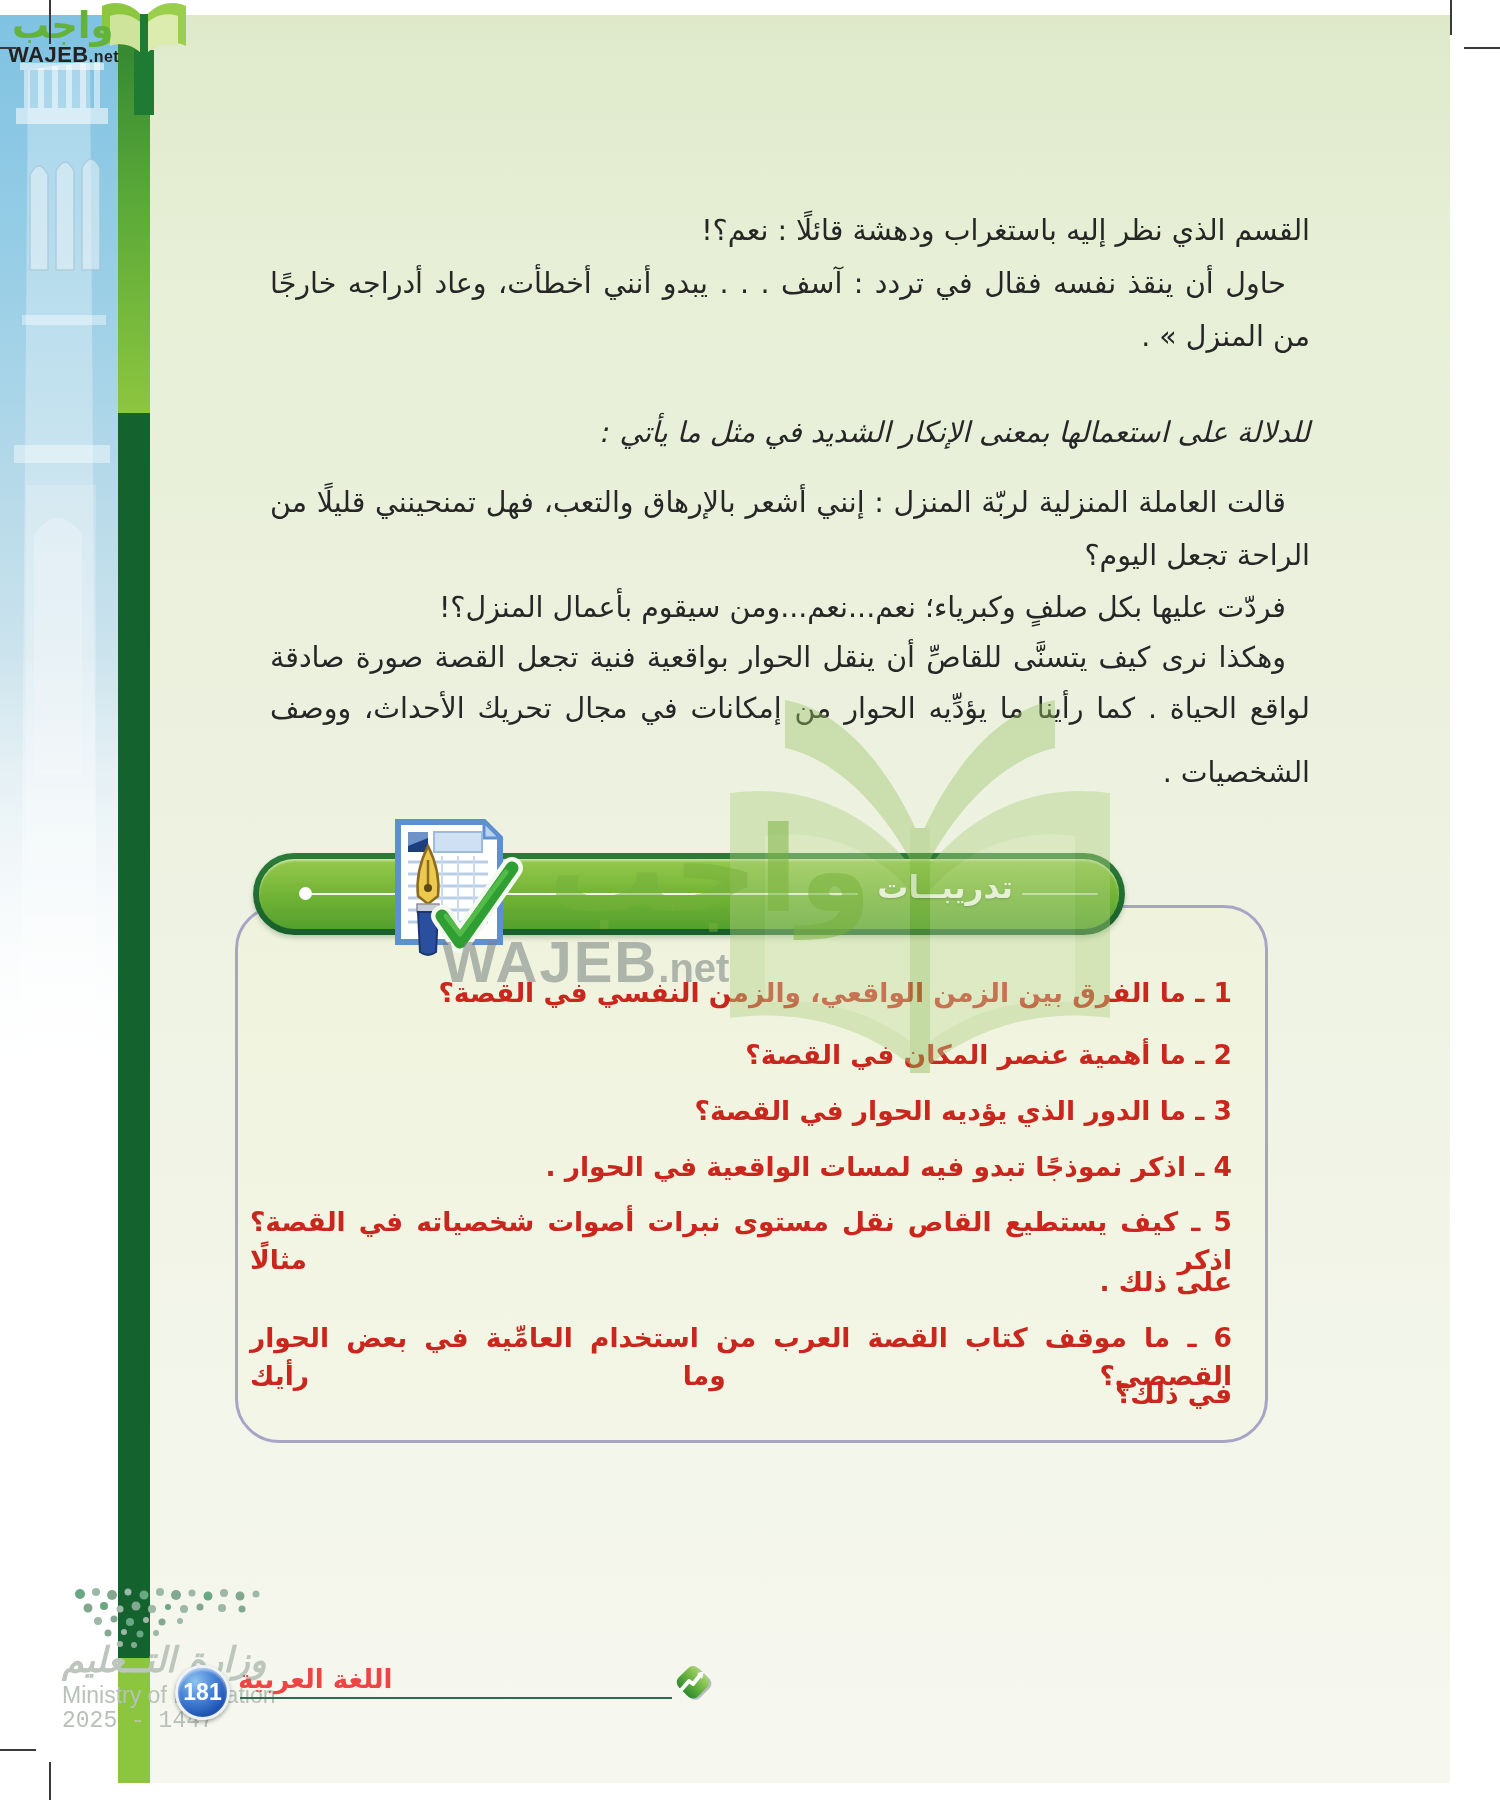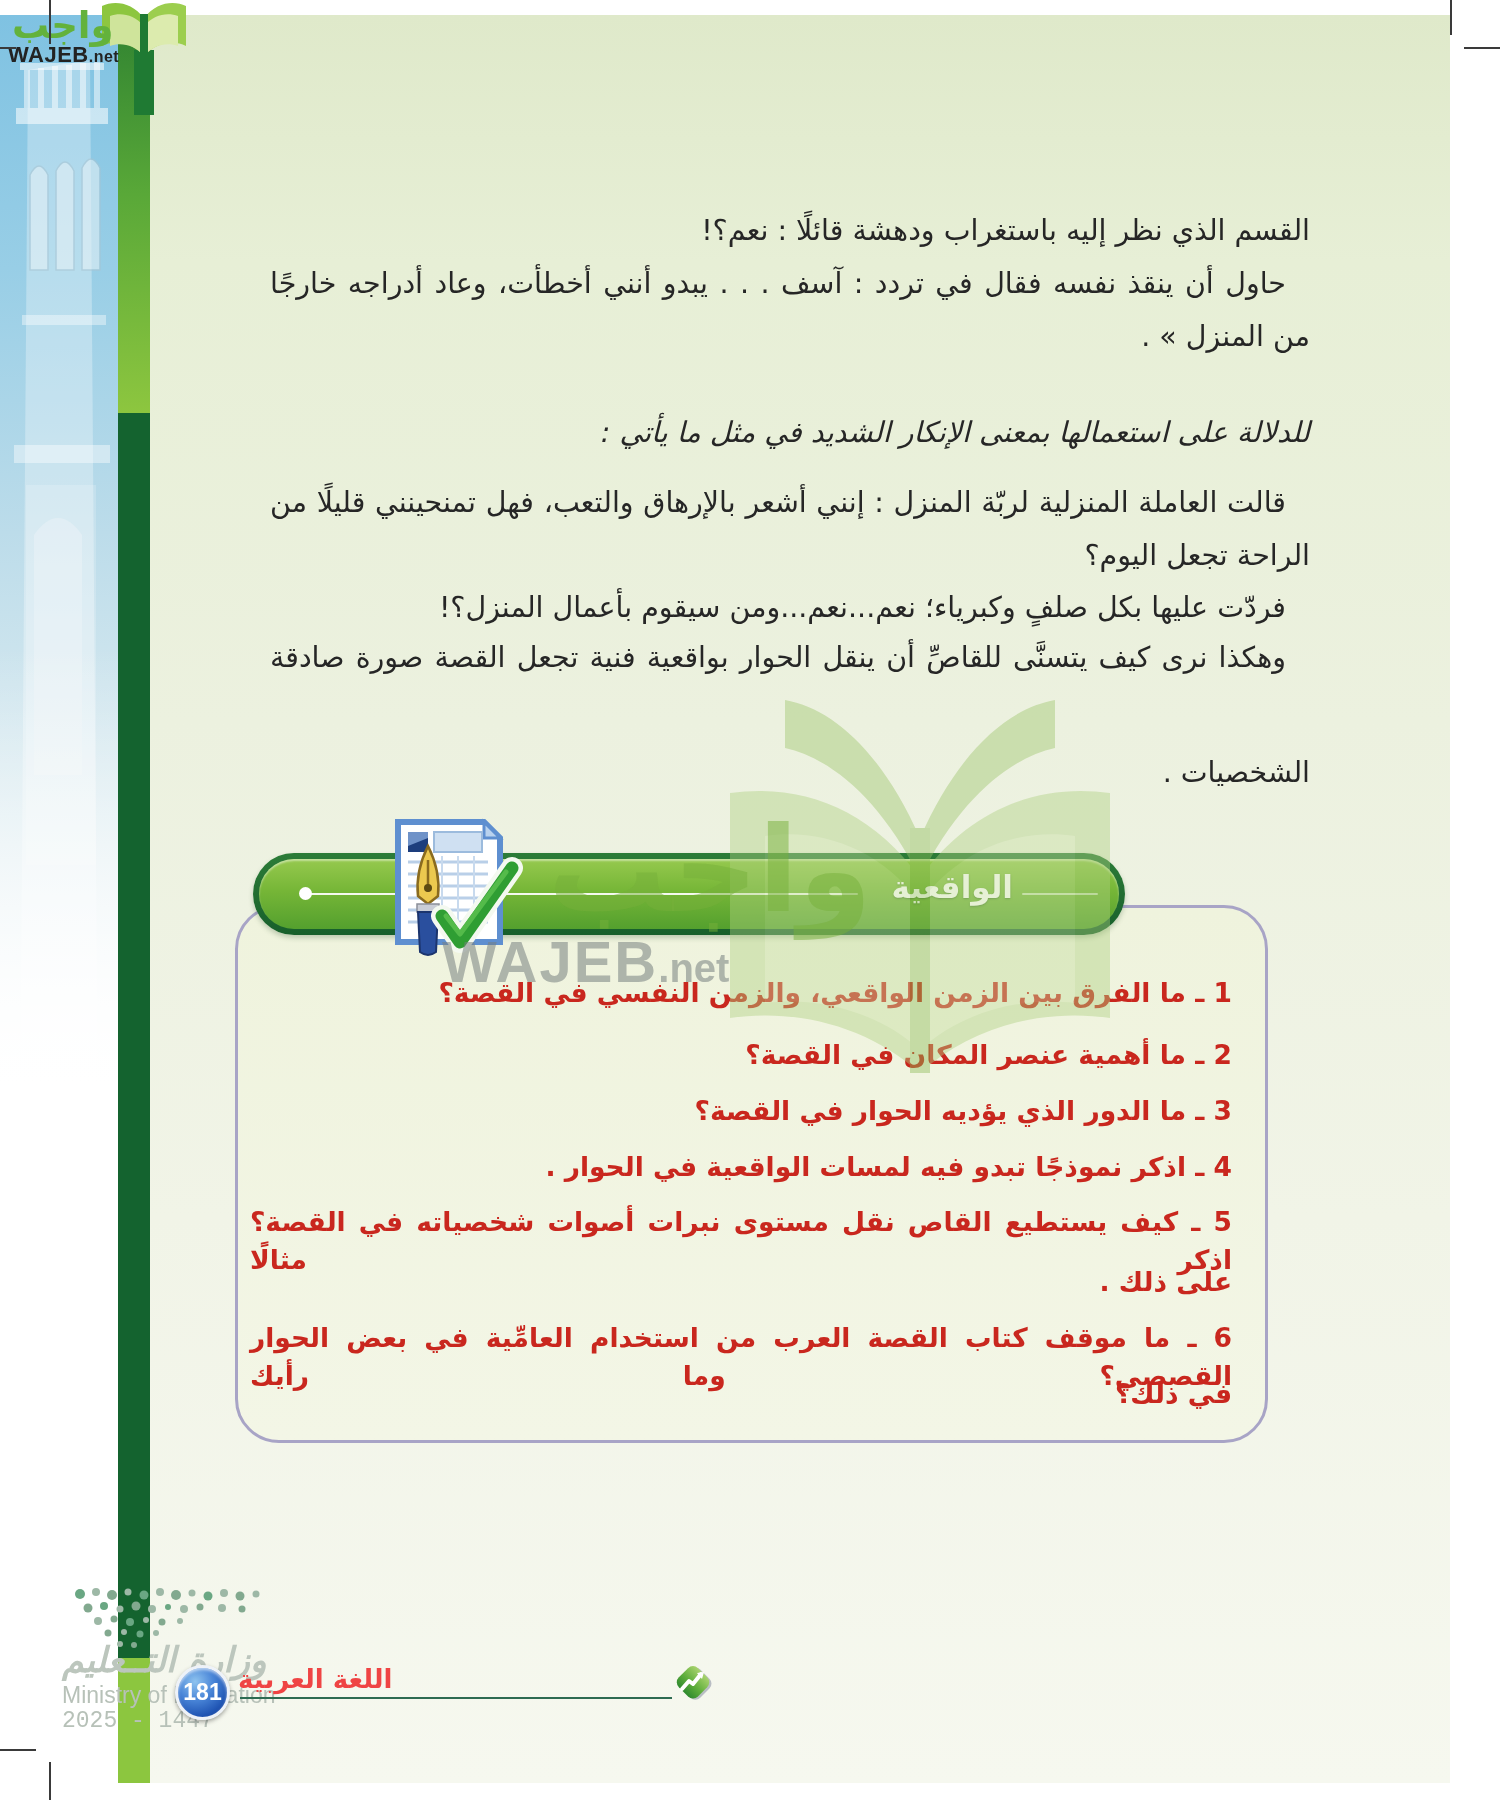--- a/index.html
+++ b/index.html
@@ -168,31 +168,32 @@
 
 <div class="abs article">
   <div class="tline" style="top:210px;">القسم الذي نظر إليه باستغراب ودهشة قائلًا : نعم؟!</div>
   <div class="tline just ind" style="top:263px;">حاول أن ينقذ نفسه فقال في تردد : آسف . . . يبدو أنني أخطأت، وعاد أدراجه خارجًا</div>
   <div class="tline" style="top:316px;">من المنزل » .</div>
   <div class="tline" style="top:412px;font-style:italic;">للدلالة على استعمالها بمعنى الإنكار الشديد في مثل ما يأتي :</div>
   <div class="tline just ind" style="top:482px;">قالت العاملة المنزلية لربّة المنزل : إنني أشعر بالإرهاق والتعب، فهل تمنحينني قليلًا من</div>
   <div class="tline" style="top:535px;">الراحة تجعل اليوم؟</div>
   <div class="tline ind" style="top:587px;">فردّت عليها بكل صلفٍ وكبرياء؛ نعم...نعم...ومن سيقوم بأعمال المنزل؟!</div>
   <div class="tline just ind" style="top:637px;">وهكذا نرى كيف يتسنَّى للقاصِّ أن ينقل الحوار بواقعية فنية تجعل القصة صورة صادقة</div>
+  <div class="tline just" style="top:688px;">لواقع الحياة . كما رأينا ما يؤدِّيه الحوار من إمكانات في مجال تحريك الأحداث، ووصف</div>
   <div class="tline" style="top:752px;">الشخصيات .</div>
 </div>
 
 <div class="abs qbox"></div>
 
 <div class="abs banner-outer">
   <div class="abs banner-inner"></div>
   <div class="abs banner-line l1"></div>
   <div class="abs banner-line l2"></div>
   <div class="abs banner-dot"></div>
-  <div class="abs banner-title">الواقعية</div>
+  <div class="abs banner-title">تدريبــات</div>
 </div>
 
 <svg class="abs task-icon" viewBox="0 0 150 150">
   <g>
     <path d="M14 6 h86 l16 16 v104 h-102 z" fill="#ffffff" stroke="#5e8fd0" stroke-width="6"></path>
     <path d="M100 6 l16 16 h-16 z" fill="#b9d2ee" stroke="#5e8fd0" stroke-width="3"></path>
     <rect x="24" y="16" width="20" height="20" fill="#1d3e7d"></rect>
     <path d="M24 16 l20 0 0 6 -20 8 z" fill="#6f92c8"></path>
     <rect x="50" y="16" width="48" height="20" fill="#cfe0f2" stroke="#9cbbdd" stroke-width="2"></rect>
     <g stroke="#b9cfe8" stroke-width="3">

